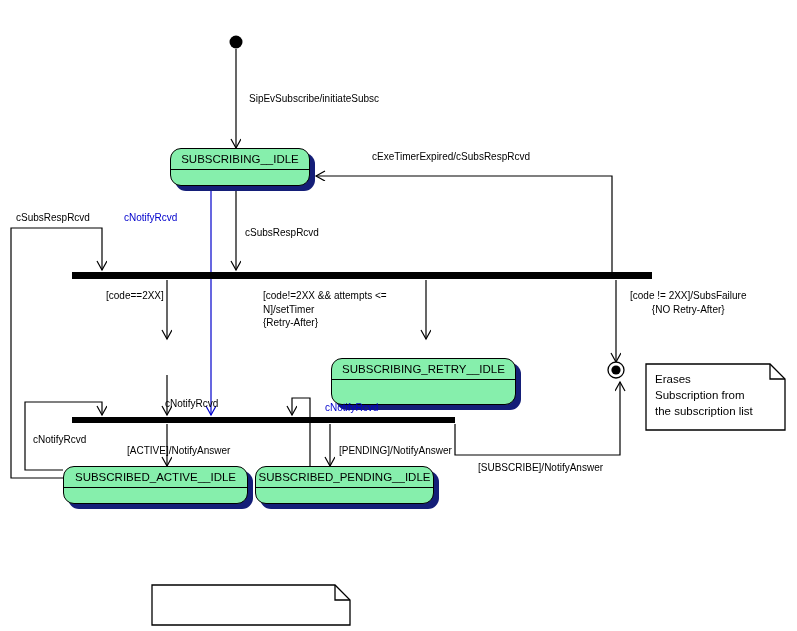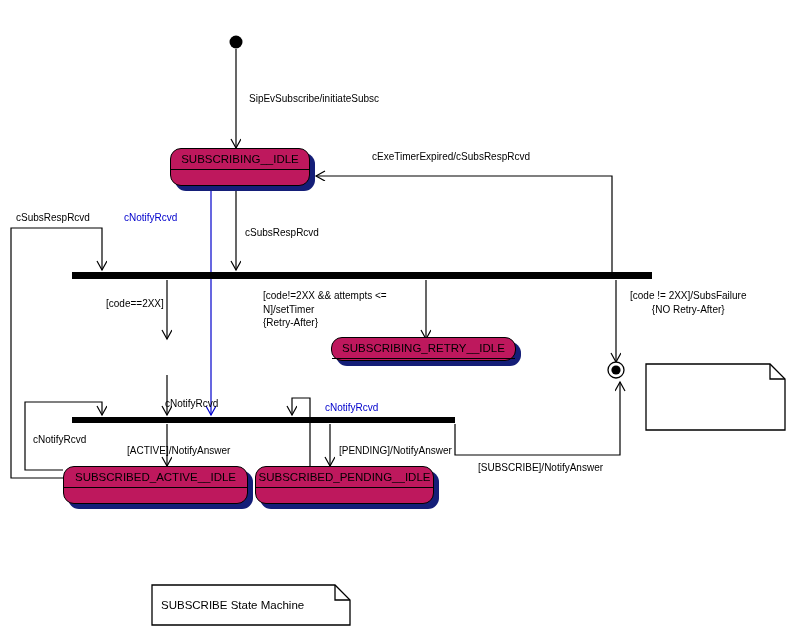--- a/index.html
+++ b/index.html
@@ -48,21 +48,21 @@
     background: #141e78;
     border-radius: 11px;
   }
   .state .body {
     position: absolute;
     left: 0;
     top: 0;
     width: 100%;
     height: 100%;
     box-sizing: border-box;
-    background: #be185d;
+    background: #86efac;
     border: 1.3px solid #000000;
     border-radius: 11px;
   }
   .state .namebar {
     position: absolute;
     left: 0;
     top: 0;
     width: 100%;
     height: 21px;
     box-sizing: border-box;
@@ -158,21 +158,21 @@
   <div class="state" style="left:170px; top:148px; width:140px; height:38px;">
     <div class="shadow"></div>
     <div class="body">
       <div class="namebar">
         <span>SUBSCRIBING__IDLE</span>
       </div>
     </div>
   </div>
 
 
-  <div class="state" style="left:331px; top:337px; width:185px; height:24px;">
+  <div class="state" style="left:331px; top:358px; width:185px; height:47px;">
     <div class="shadow"></div>
     <div class="body">
       <div class="namebar">
         <span>SUBSCRIBING_RETRY__IDLE</span>
       </div>
     </div>
   </div>
 
   <div class="state" style="left:63px; top:466px; width:185px; height:38px;">
     <div class="shadow"></div>
@@ -195,39 +195,41 @@
   <div class="lbl" style="left:249px; top:92px;">SipEvSubscribe/initiateSubsc</div>
 
   <div class="lbl" style="left:372px; top:150px;">cExeTimerExpired/cSubsRespRcvd</div>
 
   <div class="lbl" style="left:16px; top:211px;">cSubsRespRcvd</div>
 
   <div class="lbl blue" style="left:124px; top:211px;">cNotifyRcvd</div>
 
   <div class="lbl" style="left:245px; top:226px;">cSubsRespRcvd</div>
 
-  <div class="lbl" style="left:88px; top:297px;padding-left:18px;">[code==2XX]</div>
+  <div class="lbl" style="left:88px; top:289px;padding-left:18px;">[code==2XX]</div>
 
   <div class="lbl" style="left:263px; top:289px;">[code!=2XX &amp;&amp; attempts &lt;=
 N]/setTimer
 {Retry-After}</div>
 
   <div class="lbl" style="left:630px; top:289px; text-align:center;">[code != 2XX]/SubsFailure
 {NO Retry-After}</div>
 
   <div class="lbl" style="left:165px; top:397px;">cNotifyRcvd</div>
 
   <div class="lbl blue" style="left:325px; top:401px;">cNotifyRcvd</div>
 
   <div class="lbl" style="left:33px; top:433px;">cNotifyRcvd</div>
 
   <div class="lbl" style="left:127px; top:444px;">[ACTIVE]/NotifyAnswer</div>
 
   <div class="lbl" style="left:339px; top:444px;">[PENDING]/NotifyAnswer</div>
 
   <div class="lbl" style="left:478px; top:461px;">[SUBSCRIBE]/NotifyAnswer</div>
 
-
-  <div class="note" style="left:152px; top:585px; width:198px; height:40px;">
-    <div class="ntext" style="top:12px;">SUBSCRIBE State Machine</div>
-  </div>
+  <div class="note" style="left:646px; top:364px; width:139px; height:66px;">
+    <div class="ntext">Erases
+Subscription from
+the subscription list</div>
+  </div>
+
 
 </div>
 
 </body></html>

